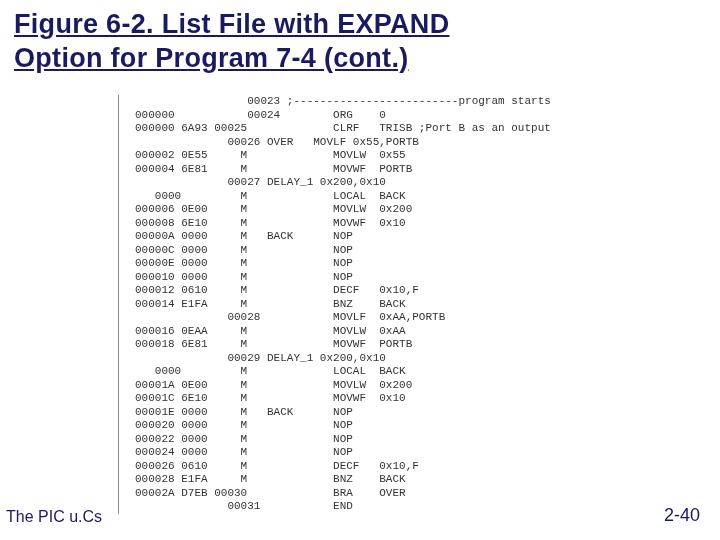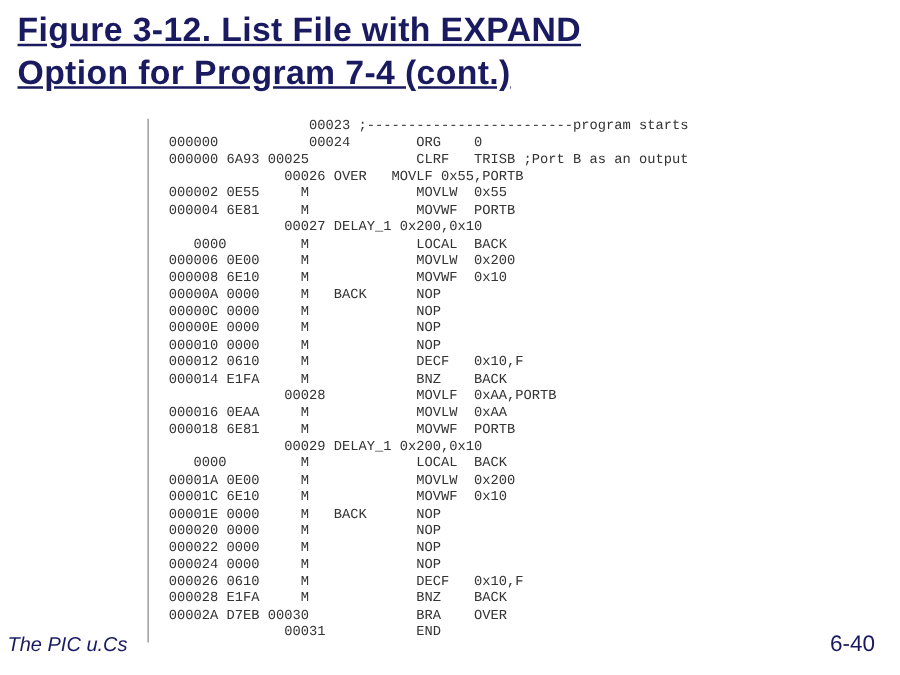--- a/index.html
+++ b/index.html
@@ -38,36 +38,35 @@
     line-height: 13.5px;
     color: #333;
     white-space: pre;
   }
   .footer-left {
     position: absolute;
     left: 6px;
     bottom: 14px;
     font-size: 16px;
     color: #1a1a60;
-    font-style: italic;
   }
   .footer-right {
     position: absolute;
     right: 20px;
     bottom: 14px;
     font-size: 18px;
     color: #1a1a60;
   }
 </style>
 </head>
 <body>
 
 <div class="slide">
   <h1 class="title">
-    <span>Figure 3-12. List File with EXPAND</span><br>
+    <span>Figure 6-2. List File with EXPAND</span><br>
     <span>Option for Program 7-4 (cont.)</span>
   </h1>
 
   <div class="listing-wrap">
     <div class="listing">                 00023 ;-------------------------program starts
 000000           00024        ORG    0
 000000 6A93 00025             CLRF   TRISB ;Port B as an output
               00026 OVER   MOVLF 0x55,PORTB
 000002 0E55     M             MOVLW  0x55
 000004 6E81     M             MOVWF  PORTB
@@ -92,14 +91,14 @@
 000020 0000     M             NOP
 000022 0000     M             NOP
 000024 0000     M             NOP
 000026 0610     M             DECF   0x10,F
 000028 E1FA     M             BNZ    BACK
 00002A D7EB 00030             BRA    OVER
               00031           END</div>
   </div>
 
   <div class="footer-left">The PIC u.Cs</div>
-  <div class="footer-right">6-40</div>
+  <div class="footer-right">2-40</div>
 </div>
 
 </body></html>

